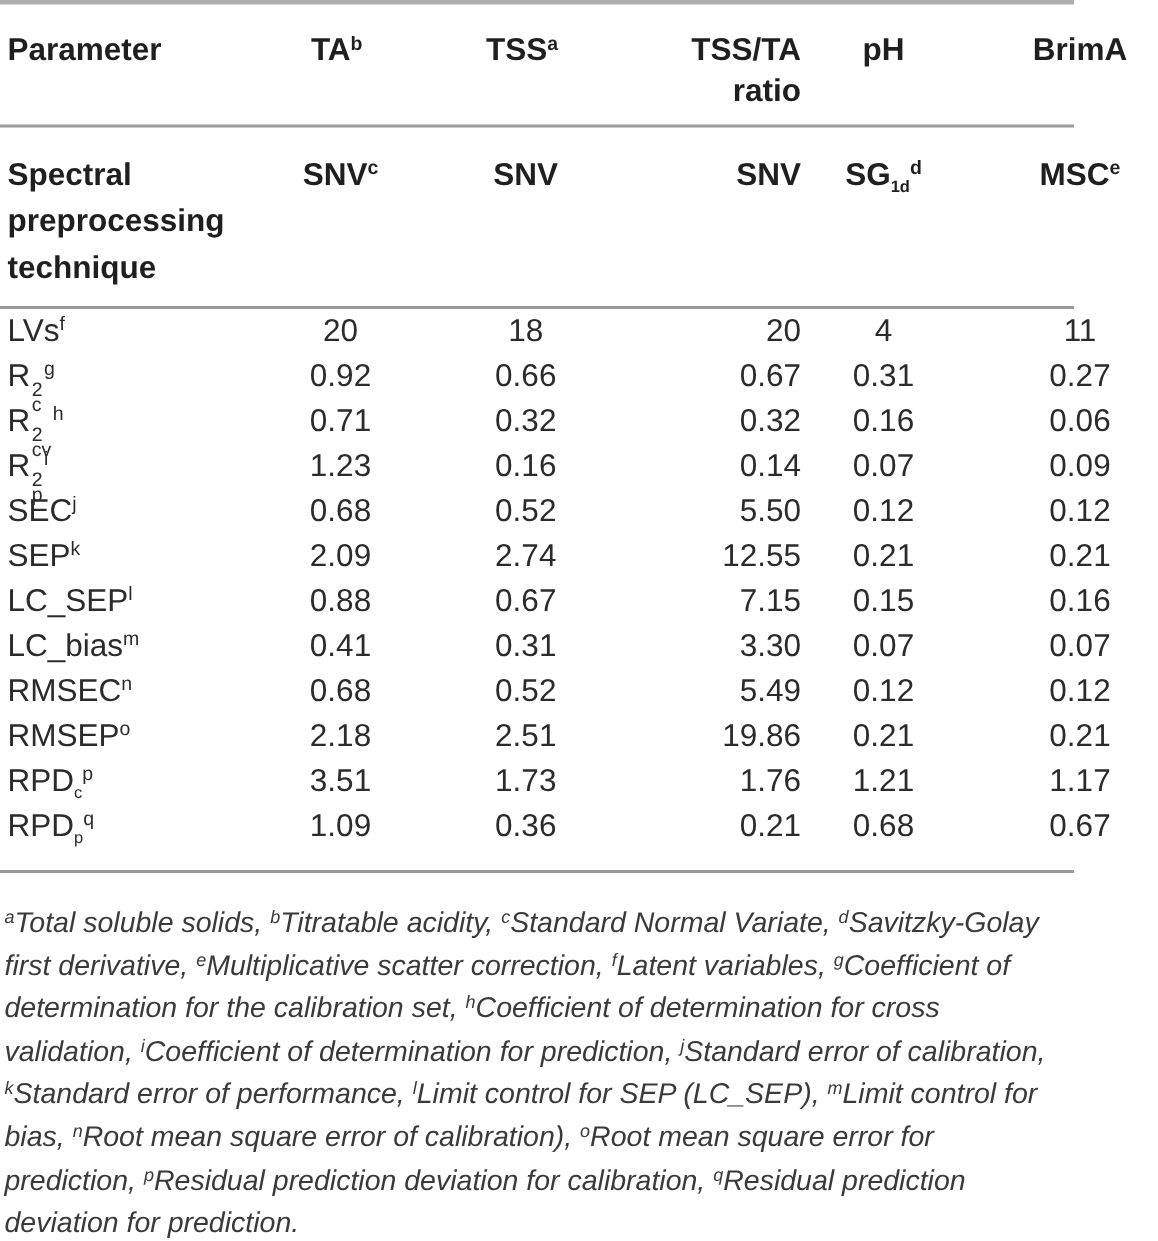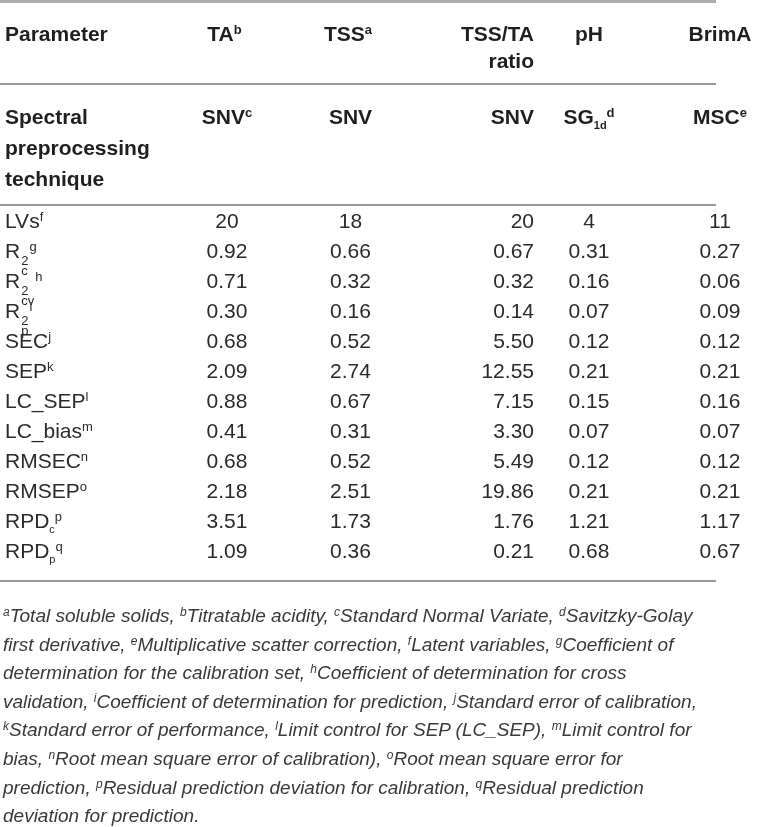--- a/index.html
+++ b/index.html
@@ -100,21 +100,21 @@
         <div class="cell cc1">0.32</div>
         <div class="cell cc2">0.32</div>
         <div class="cell cc3">0.16</div>
         <div class="cell cc4">0.06</div>
       </div>
       <div class="row data-row">
         <div class="cell lab">R<span class="stk">
             <span>2</span>
             <span>p</span>
           </span><sup>i</sup></div>
-        <div class="cell cc0">0.30</div>
+        <div class="cell cc0">1.23</div>
         <div class="cell cc1">0.16</div>
         <div class="cell cc2">0.14</div>
         <div class="cell cc3">0.07</div>
         <div class="cell cc4">0.09</div>
       </div>
       <div class="row data-row">
         <div class="cell lab">SEC<sup>j</sup></div>
         <div class="cell cc0">0.68</div>
         <div class="cell cc1">0.52</div>
         <div class="cell cc2">5.50</div>

